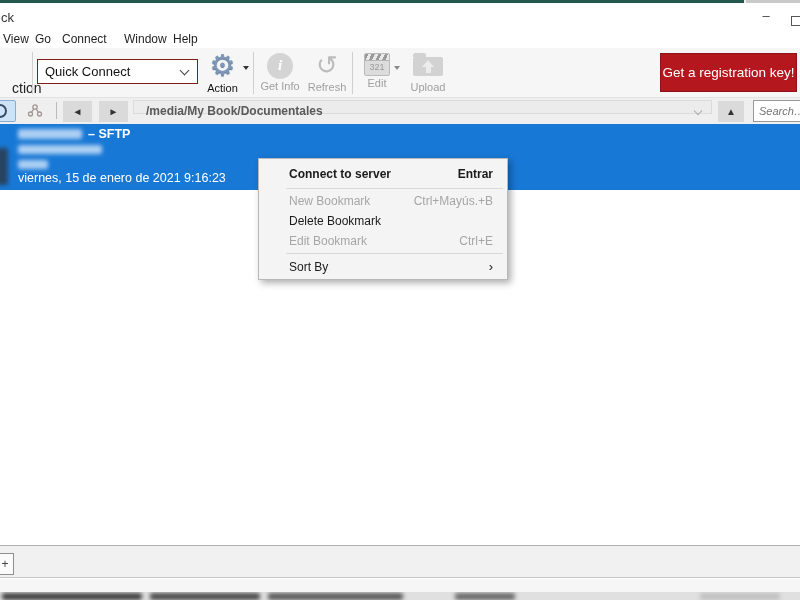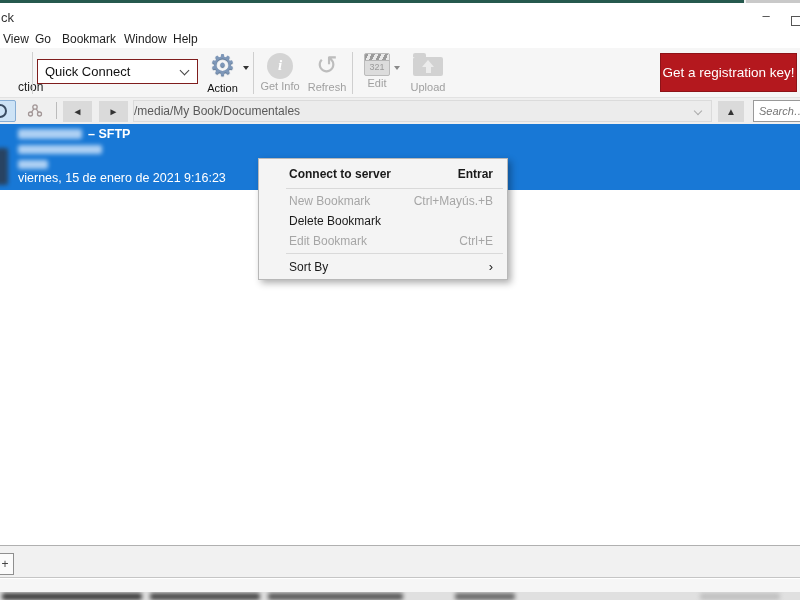--- a/index.html
+++ b/index.html
@@ -17,21 +17,21 @@
   .btn-min{position:absolute;left:752px;top:2px;width:28px;height:22px;text-align:center;color:#444;font-size:13px;line-height:22px;}
   .btn-max{position:absolute;left:791px;top:13px;width:14px;height:10px;border:1.5px solid #555;background:#fff;}
 
   
   .menu-bar{position:absolute;left:0;top:29px;width:800px;height:19px;background:#ffffff;}
   .menu-bar span{position:absolute;top:3px;font-size:12px;color:#1f1f1f;}
 
   
   .toolbar{position:absolute;left:0;top:48px;width:800px;height:50px;background:#f6f6f6;border-bottom:1px solid #e2e2e2;}
   .tb-sep{position:absolute;top:4px;width:1px;height:42px;background:#cfcfcf;}
-  .conn-frag{position:absolute;left:18px;top:32px;font-size:12px;color:#222;}
+  .conn-frag{position:absolute;left:12px;top:32px;font-size:14px;color:#222;}
   .quick-connect{position:absolute;left:37px;top:11px;width:161px;height:25px;background:#fff;border:1px solid #7f1d1d;font-size:13px;color:#111;line-height:23px;padding-left:7px;}
   .qc-chev{position:absolute;right:9px;top:7px;width:7px;height:7px;border:solid #444;border-width:0 1.5px 1.5px 0;transform:rotate(45deg);}
   .tool{position:absolute;top:2px;text-align:center;}
   .tool .lbl{font-size:11px;margin-top:1px;}
   .lbl-dark{color:#111;}
   .lbl-gray{color:#a0a0a0;}
   .gear-glyph{font-size:29px;line-height:31px;color:#7e97b8;text-shadow:0 1px 1px #55708f;display:block;}
   .caret{position:absolute;width:0;height:0;border-left:3.5px solid transparent;border-right:3.5px solid transparent;border-top:4px solid #333;}
   .caret-gray{border-top-color:#8a8a8a;}
   .info-circ{width:26px;height:26px;margin:3px auto 0;border-radius:50%;background:#d4d4d4;color:#fff;font-family:"Liberation Serif",serif;font-style:italic;font-weight:bold;font-size:15px;line-height:25px;text-align:center;}
@@ -49,21 +49,21 @@
   .xfer .bar{height:3px;background:#2e7cd6;}
   .reg-btn{position:absolute;left:660px;top:5px;width:137px;height:39px;background:#b4181e;border:1px solid #8e1318;color:#fff;font-size:13.5px;text-align:center;line-height:37px;}
 
   
   .nav-bar{position:absolute;left:0;top:98px;width:800px;height:26px;background:#efefef;}
   .hist-chip{position:absolute;left:-10px;top:2px;width:26px;height:22px;background:#cde3f6;border:1px solid #86add4;border-radius:2px;overflow:hidden;}
   .hist-circ{position:absolute;left:2px;top:3px;width:14px;height:14px;border:2px solid #3a4c62;border-radius:50%;}
   .bonjour{position:absolute;left:25px;top:3px;}
   .nav-sep{position:absolute;left:56px;top:4px;width:1px;height:17px;background:#bbb;}
   .nav-btn{position:absolute;top:3px;width:29px;height:21px;background:#dadada;text-align:center;font-size:10px;color:#333;line-height:21px;}
-  .path-box{position:absolute;left:133px;top:2px;width:579px;height:22px;background:#ececec;border:1px solid #dbdbdb;font-size:12px;color:#5a5a5a;line-height:20px;padding-left:0;}
+  .path-box{position:absolute;left:133px;top:2px;width:579px;height:14px;background:#ececec;border:1px solid #dbdbdb;font-size:12px;color:#5a5a5a;line-height:20px;padding-left:12px;font-weight:bold;}
   .path-chev{position:absolute;right:10px;top:7px;width:6px;height:6px;border:solid #aaa;border-width:0 1.5px 1.5px 0;transform:rotate(45deg);}
   .up-btn{position:absolute;left:718px;top:3px;width:26px;height:21px;background:#dadada;text-align:center;font-size:10px;color:#333;line-height:21px;}
   .search-box{position:absolute;left:753px;top:2px;width:56px;height:22px;background:#fff;border:1px solid #999;}
   .search-box input{width:100%;height:100%;border:0;outline:none;font-style:italic;font-size:11px;color:#555;padding:0 0 0 5px;background:transparent;}
 
   
   .content{position:absolute;left:0;top:124px;width:800px;height:421px;background:#fff;}
   .sel-row{position:absolute;left:0;top:0;width:800px;height:66px;background:#1878d6;}
   .redact{position:absolute;background:rgba(232,243,255,0.72);filter:blur(2px);border-radius:2px;}
   .row-icon{position:absolute;left:-5px;top:24px;width:13px;height:37px;background:#2b3a4e;filter:blur(2px);opacity:.85;border-radius:2px;}
@@ -100,21 +100,21 @@
 
   <div class="title-bar">
     <span class="title-text">ck</span>
     <span class="btn-min">–</span>
     <span class="btn-max"></span>
   </div>
 
   <div class="menu-bar">
     <span style="left:3px">View</span>
     <span style="left:35px">Go</span>
-    <span style="left:62px">Bookmark</span>
+    <span style="left:62px">Connect</span>
     <span style="left:124px">Window</span>
     <span style="left:173px">Help</span>
   </div>
 
   <div class="toolbar">
     <span class="conn-frag">ction</span>
     <div class="tb-sep" style="left:32px"></div>
 
     <div class="quick-connect">
       <span>Quick Connect</span>

